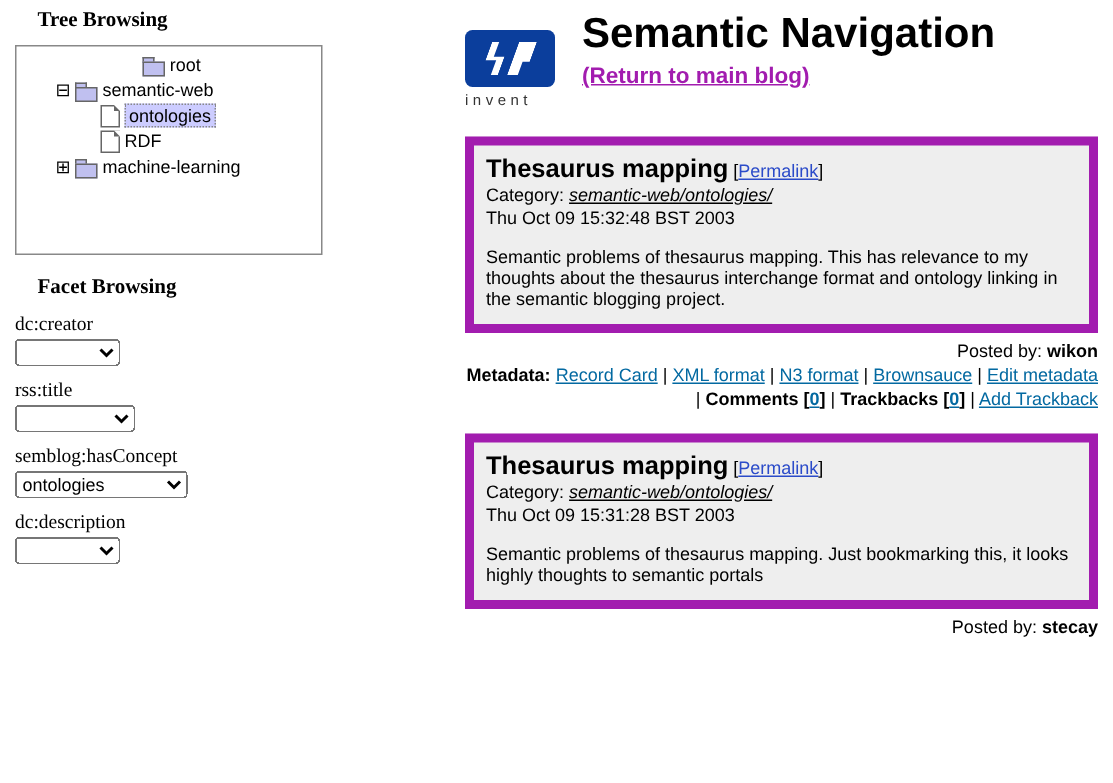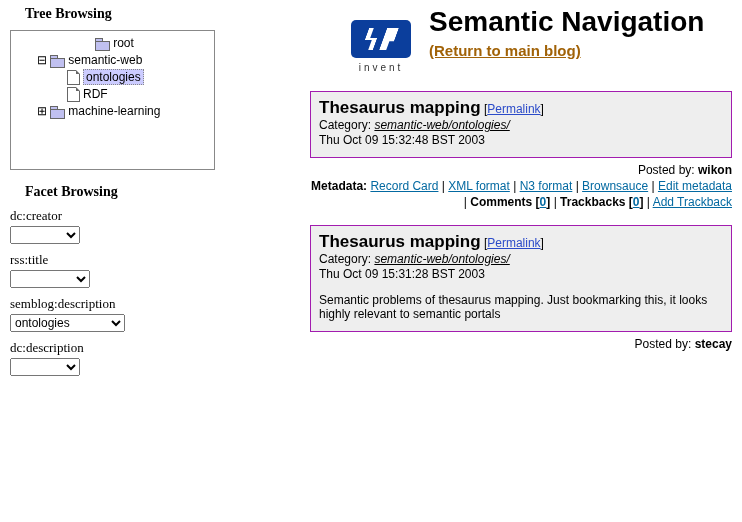--- a/index.html
+++ b/index.html
@@ -43,29 +43,29 @@
   .folder-icon::before { content:""; position:absolute; left:0; top:0; width:6px; height:3px; background:#c0c0f0; border:1px solid #666; border-bottom:none; }
   .folder-icon::after  { content:""; position:absolute; left:0; top:3px; width:13px; height:8px; background:#c0c0f0; border:1px solid #666; }
   
   .file-icon { display:inline-block; width:11px; height:13px; background:#fff; border:1px solid #666; vertical-align:middle; margin-right:3px; position:relative; }
   .file-icon::after { content:""; position:absolute; right:-1px; top:-1px; width:0; height:0; border-top:4px solid #fff; border-left:4px solid #666; }
   .facet-label { font-family:"Times New Roman",serif; font-size:13px; margin-top:8px; }
   select.facet { margin-top:2px; font-size:12px; }
   .nav-btn { margin-top:10px; font-family:Arial,sans-serif; font-size:12px; padding:2px 12px; background:#e5e5e5; border:2px outset #ccc; }
   
   .hdr { display:flex; align-items:flex-start; gap:18px; margin-bottom:18px; }
-  .logo-wrap { text-align:center; font-family:Arial,sans-serif; font-size:10px; letter-spacing:3px; color:#333; margin-top:14px;margin-left:41px;}
+  .logo-wrap { font-family:Arial,sans-serif; font-size:10px; letter-spacing:3px; color:#333; margin-top:14px;}
   .hp-logo { width:60px; height:38px; background:#0b3e9c; border-radius:5px; position:relative; margin-bottom:4px;}
   .hp-logo::before,.hp-logo::after{content:"";position:absolute;background:#fff;}
   .hp-logo::before{left:14px;top:8px;width:12px;height:22px;transform:skewX(-20deg);clip-path:polygon(0 0,40% 0,40% 45%,100% 45%,100% 100%,60% 100%,60% 55%,0 55%);}
   .hp-logo::after{left:32px;top:8px;width:12px;height:22px;transform:skewX(-20deg);clip-path:polygon(0 0,100% 0,100% 60%,60% 60%,60% 100%,0 100%);}
   .title { font-family:Arial,sans-serif; font-size:28px; font-weight:bold; margin:0 0 4px 0; }
-  .return { font-family:Arial,sans-serif; font-size:15px; font-weight:bold; color:#a16207; margin:0;}
+  .return { font-family:Arial,sans-serif; font-size:15px; font-weight:bold; color:#a21caf; margin:0;}
   
-  .entry { border:1px solid #a21caf; background:#eeeeee; padding:6px 8px 10px 8px; font-family:Arial,sans-serif; font-size:12px; margin-bottom:4px;}
+  .entry { border:6px solid #a21caf; background:#eeeeee; padding:6px 8px 10px 8px; font-family:Arial,sans-serif; font-size:12px; margin-bottom:4px;}
   .entry-title { font-size:17px; font-weight:bold; display:inline;}
   .permalink { font-size:12px; font-weight:normal; color:#2b4bc9; }
   .cat-line { margin-top:0;}
   .cat-link { color:#000000; font-style:italic;}
   .entry-date { margin-top:1px; }
   .entry-body { margin-top:12px; }
   .meta-block { font-family:Arial,sans-serif; font-size:12px; text-align:right; margin:4px 0 14px 0; line-height:1.35;}
   .link { color:#0369a1; }
   .bold { font-weight:bold;text-align:right; }
 </style>
@@ -95,21 +95,21 @@
   </div>
 
   <h3 class="section" style="margin-top:14px">Facet Browsing</h3>
 
   <div class="facet-label">dc:creator</div>
   <select class="facet" style="width:70px"><option></option></select>
 
   <div class="facet-label">rss:title</div>
   <select class="facet" style="width:80px"><option></option></select>
 
-  <div class="facet-label">semblog:description</div>
+  <div class="facet-label">semblog:hasConcept</div>
   <select class="facet" style="width:115px"><option>ontologies</option></select>
 
   <div class="facet-label">dc:description</div>
   <select class="facet" style="width:70px"><option></option></select>
 
 </div>
 
 <div class="right-col">
   <div class="hdr">
     <div class="logo-wrap">
@@ -123,20 +123,21 @@
   </div>
 
   <div class="entry">
     <span class="entry-title">Thesaurus mapping</span>
     <span> [</span><a href="#" class="permalink">Permalink</a><span>]</span>
     <div class="cat-line">
       <span>Category:</span>
       <a href="#" class="cat-link">semantic-web/ontologies/</a>
     </div>
     <div class="entry-date">Thu Oct 09 15:32:48 BST 2003</div>
+    <div class="entry-body">Semantic problems of thesaurus mapping. This has relevance to my thoughts about the thesaurus interchange format and ontology linking in the semantic blogging project.</div>
   </div>
   <div class="meta-block">
     <span>Posted by:</span>
     <span class="bold">wikon</span><br>
     <span class="bold">Metadata:</span>
     <a href="#" class="link">Record Card</a><span> | </span>
     <a href="#" class="link">XML format</a><span> | </span>
     <a href="#" class="link">N3 format</a><span> | </span>
     <a href="#" class="link">Brownsauce</a><span> | </span>
     <a href="#" class="link">Edit metadata</a><span> | </span>
@@ -146,19 +147,19 @@
   </div>
 
   <div class="entry">
     <span class="entry-title">Thesaurus mapping</span>
     <span> [</span><a href="#" class="permalink">Permalink</a><span>]</span>
     <div class="cat-line">
       <span>Category:</span>
       <a href="#" class="cat-link">semantic-web/ontologies/</a>
     </div>
     <div class="entry-date">Thu Oct 09 15:31:28 BST 2003</div>
-    <div class="entry-body">Semantic problems of thesaurus mapping. Just bookmarking this, it looks highly relevant to semantic portals</div>
+    <div class="entry-body">Semantic problems of thesaurus mapping. Just bookmarking this, it looks highly thoughts to semantic portals</div>
   </div>
   <div class="meta-block">
     <span>Posted by:</span>
     <span class="bold">stecay</span>
   </div>
 </div>
 
 </body></html>

